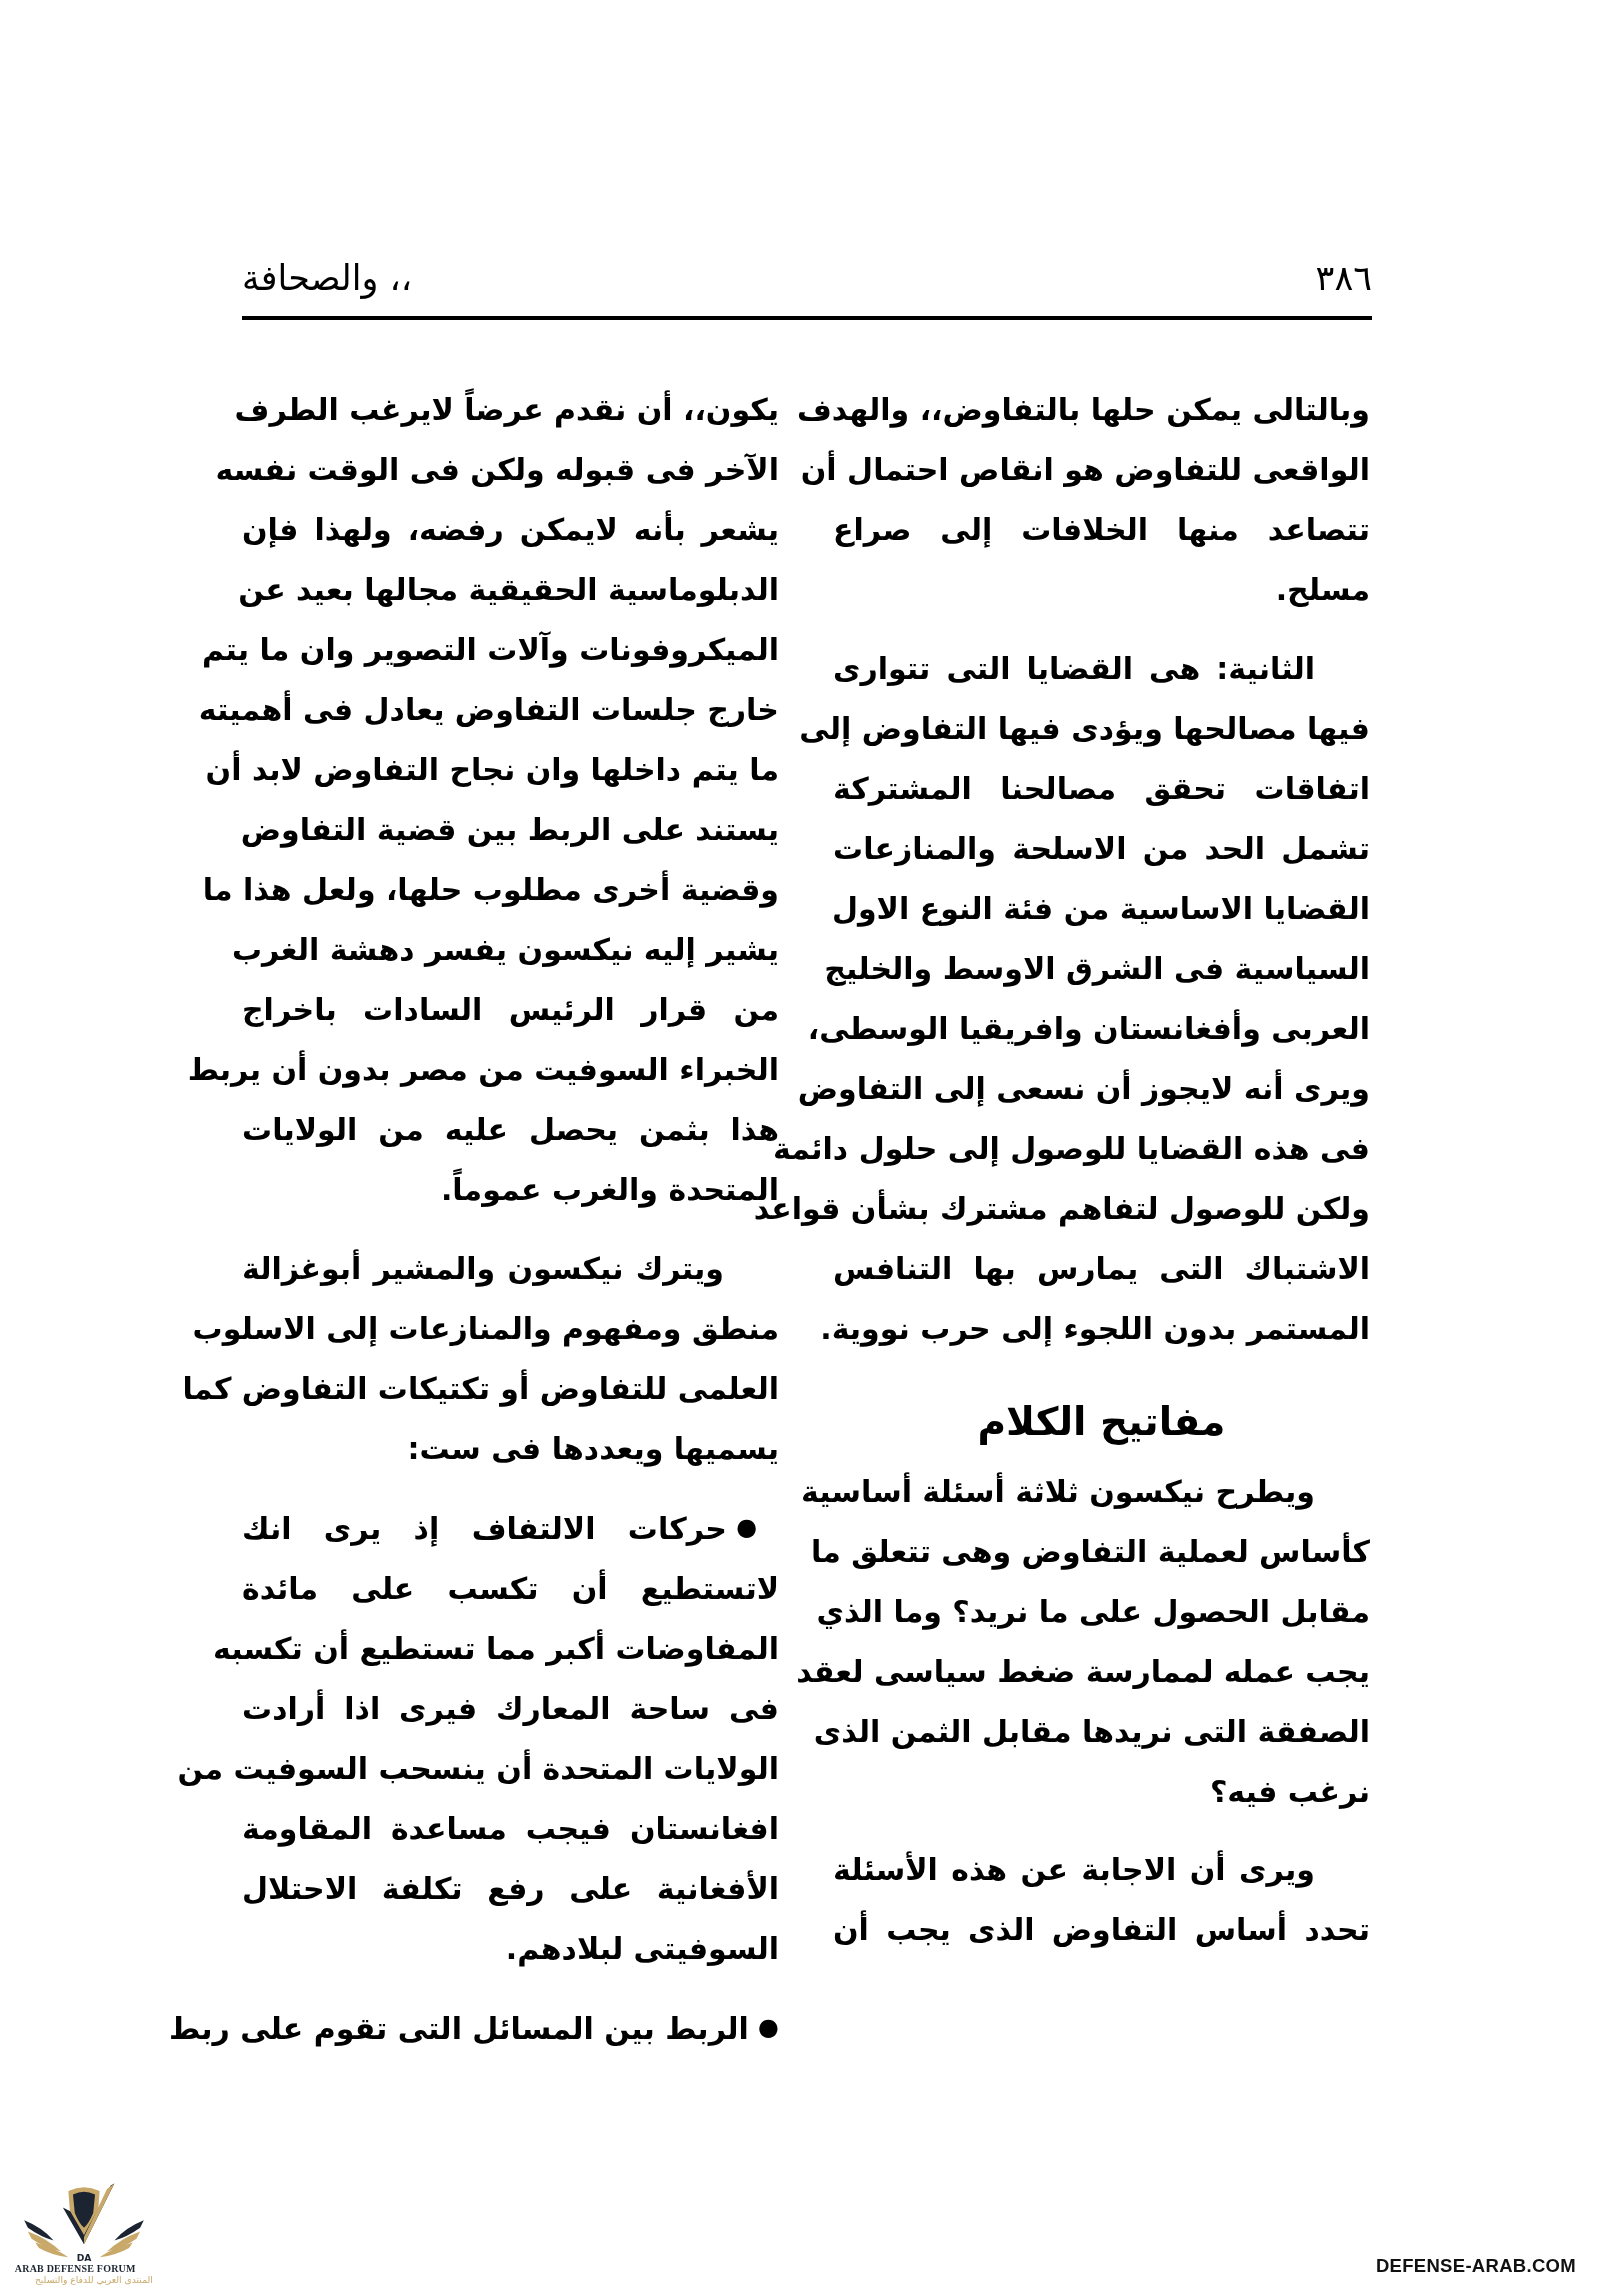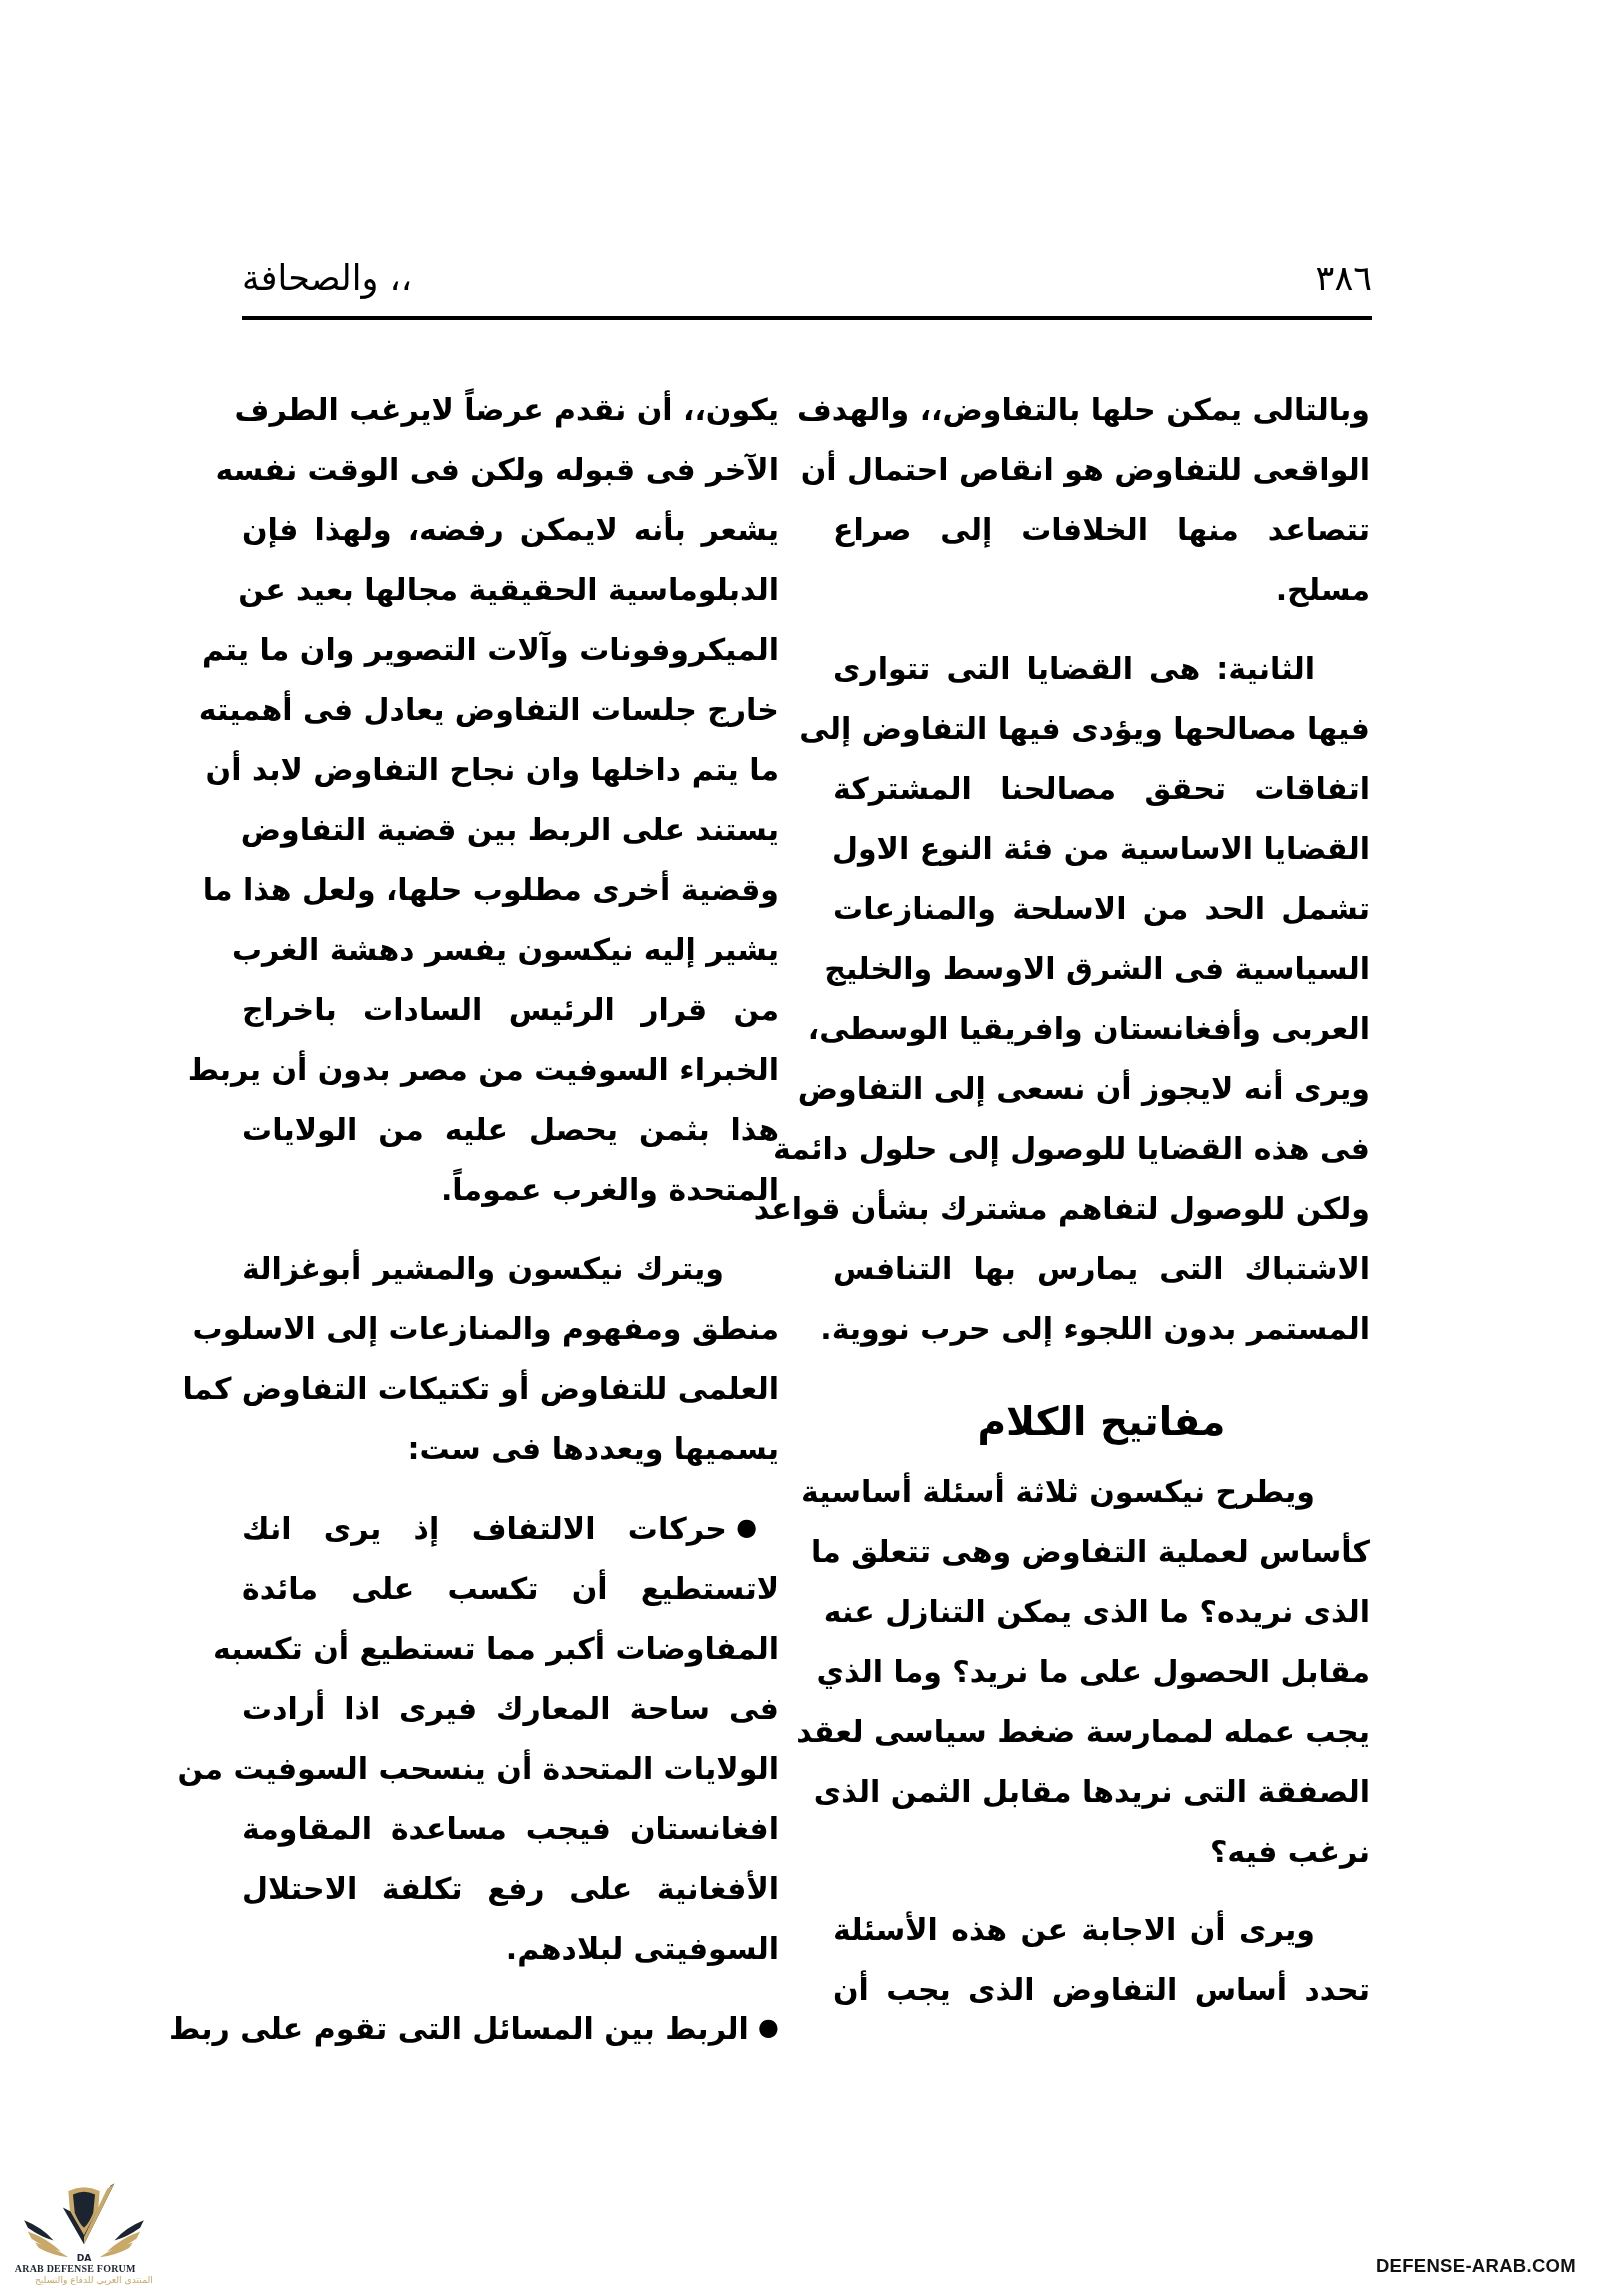--- a/index.html
+++ b/index.html
@@ -141,35 +141,34 @@
   <p>
     <span class="line">وبالتالى يمكن حلها بالتفاوض،، والهدف</span>
     <span class="line">الواقعى للتفاوض هو انقاص احتمال أن</span>
     <span class="line">تتصاعد منها الخلافات إلى صراع</span>
     <span class="line last">مسلح.</span>
   </p>
   <p>
     <span class="line" style="padding-right:55px">الثانية: هى القضايا التى تتوارى</span>
     <span class="line">فيها مصالحها ويؤدى فيها التفاوض إلى</span>
     <span class="line">اتفاقات تحقق مصالحنا المشتركة</span>
+    <span class="line">تشمل الحد من الاسلحة والمنازعات</span>
     <span class="line">القضايا الاساسية من فئة النوع الاول</span>
-    <span class="line">تشمل الحد من الاسلحة والمنازعات</span>
     <span class="line">السياسية فى الشرق الاوسط والخليج</span>
     <span class="line">العربى وأفغانستان وافريقيا الوسطى،</span>
     <span class="line">ويرى أنه لايجوز أن نسعى إلى التفاوض</span>
     <span class="line">فى هذه القضايا للوصول إلى حلول دائمة</span>
     <span class="line">ولكن للوصول لتفاهم مشترك بشأن قواعد</span>
     <span class="line">الاشتباك التى يمارس بها التنافس</span>
     <span class="line last">المستمر بدون اللجوء إلى حرب نووية.</span>
   </p>
   <div class="section-heading">مفاتيح الكلام</div>
   <p>
     <span class="line" style="padding-right:55px">ويطرح نيكسون ثلاثة أسئلة أساسية</span>
     <span class="line">كأساس لعملية التفاوض وهى تتعلق ما</span>
-    <span class="line">الذى نريده؟ ما الذى يمكن التنازل عنه</span>
     <span class="line">مقابل الحصول على ما نريد؟ وما الذي</span>
     <span class="line">يجب عمله لممارسة ضغط سياسى لعقد</span>
     <span class="line">الصفقة التى نريدها مقابل الثمن الذى</span>
     <span class="line last">نرغب فيه؟</span>
   </p>
   <p>
     <span class="line" style="padding-right:55px">ويرى أن الاجابة عن هذه الأسئلة</span>
     <span class="line">تحدد أساس التفاوض الذى يجب أن</span>
   </p>
 </div>

